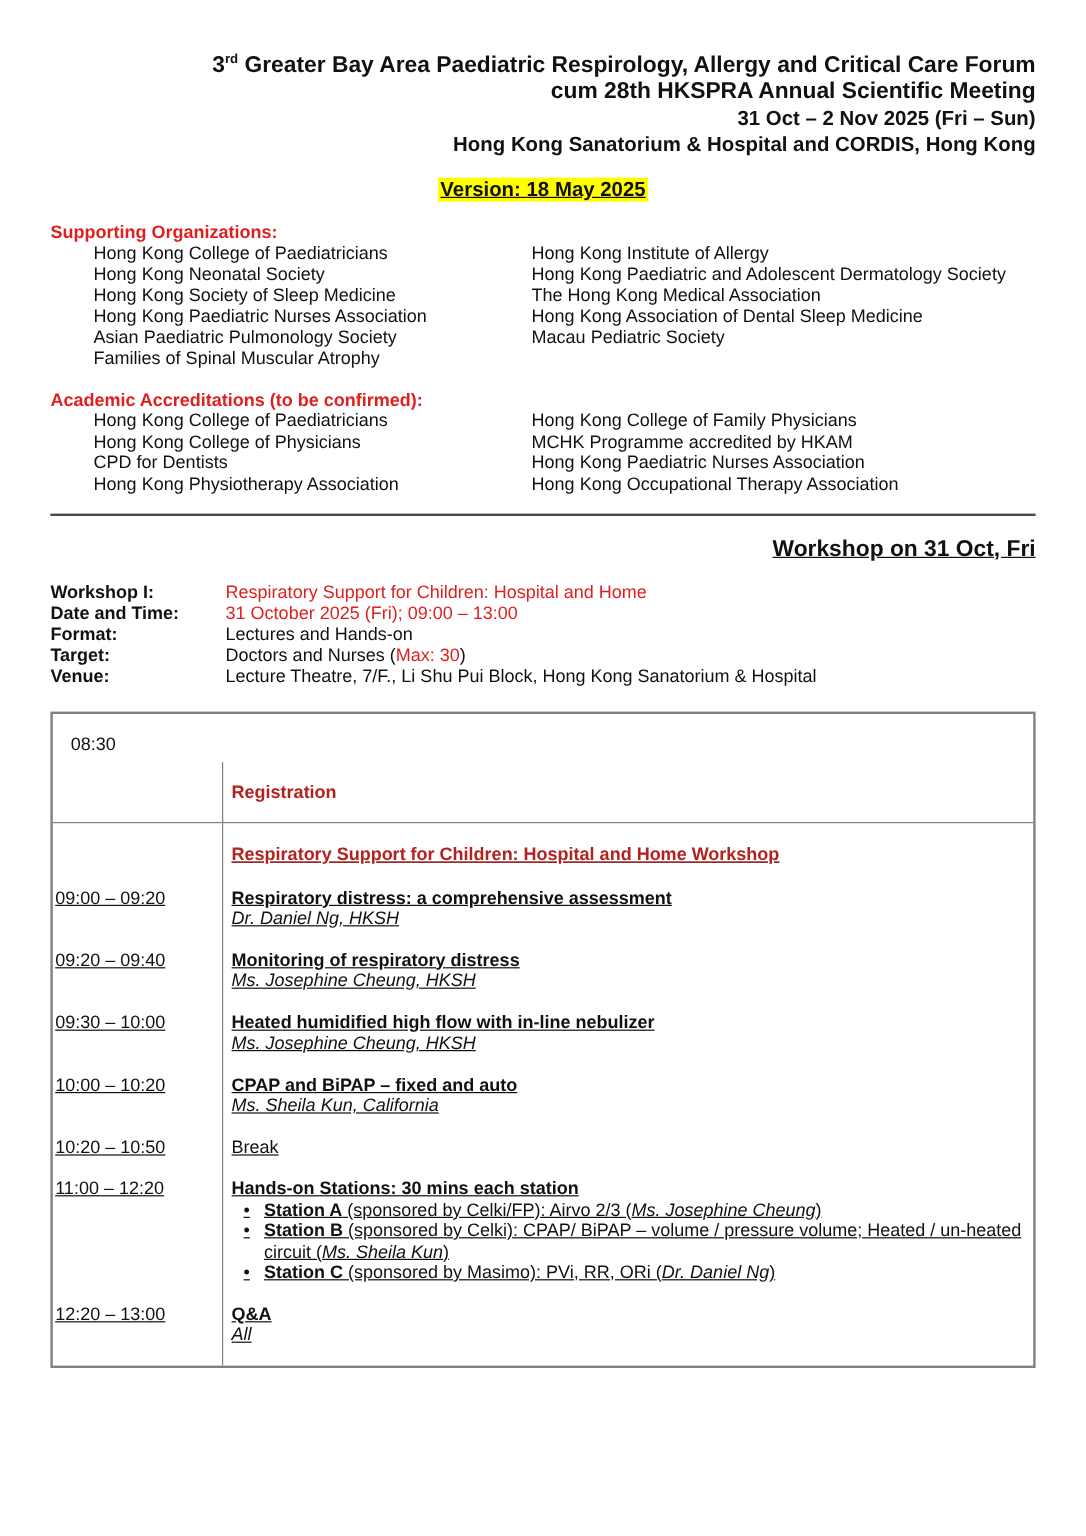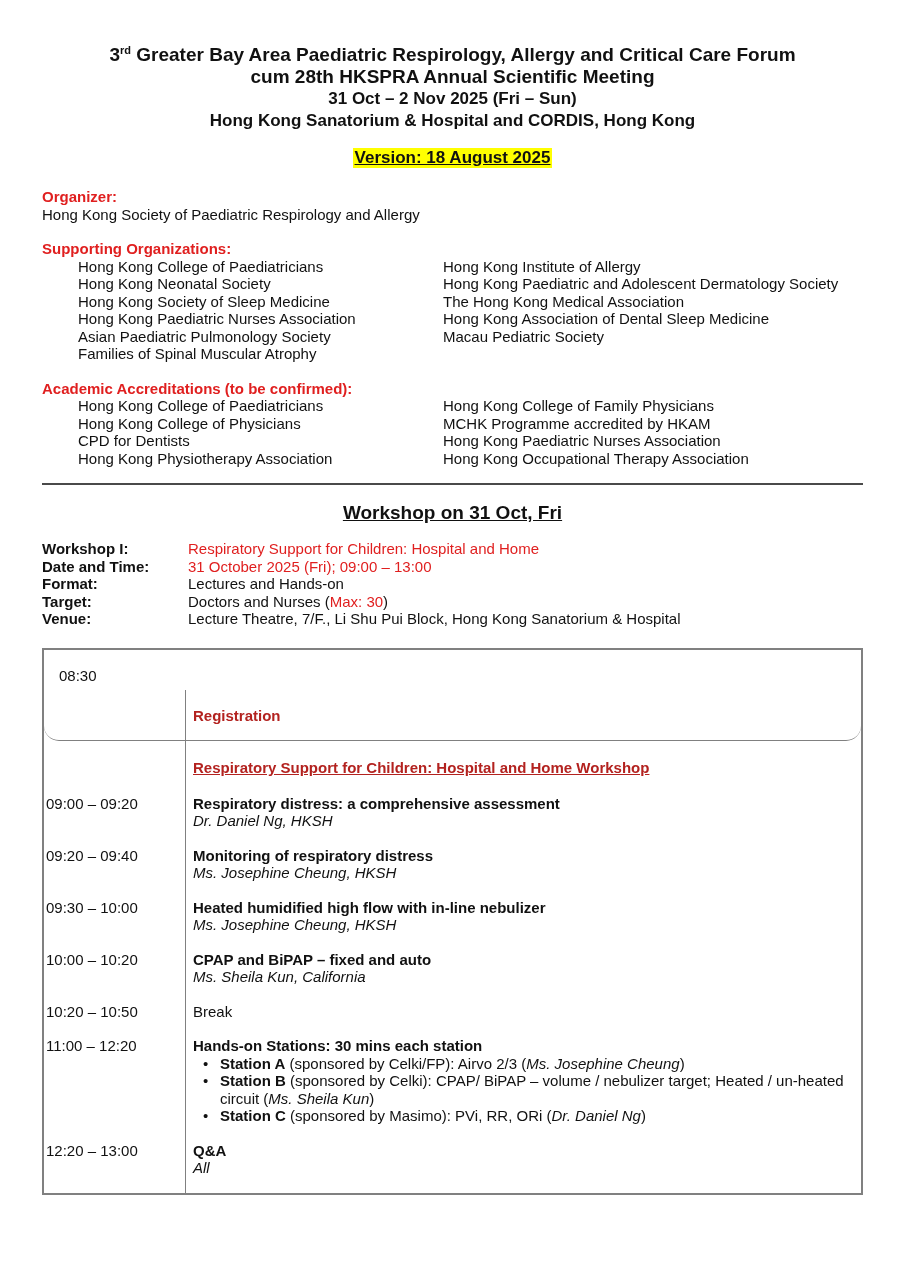--- a/index.html
+++ b/index.html
@@ -1,39 +1,39 @@
 <!DOCTYPE html>
 <html><head>
 <meta charset="utf-8">
 <style>
   html,body{margin:0;padding:0;background:#ffffff;}
   body{width:905px;height:1280px;font-family:"Liberation Sans","DejaVu Sans",sans-serif;color:#111;}
   .page{padding:44px 42px 0 42px;}
-  .center{text-align:center;}
+  .center{text-align:right;}
   .title-line{font-size:19px;font-weight:bold;line-height:22px;}
   .title-sub{font-size:17px;font-weight:bold;line-height:22px;}
   sup.ord{font-size:11px;vertical-align:super;line-height:0;}
   .version-wrap{text-align:center;margin-top:16px;}
   .version{display:inline-block;background:#ffff00;font-size:17px;font-weight:bold;text-decoration:underline;padding:0 2px;}
   .section{margin-top:20px;font-size:15px;line-height:17.5px;}
   .section.tight{margin-top:17px;}
   .sec-heading{color:#e01f1f;font-weight:bold;}
   .twocol{display:grid;grid-template-columns:365px 1fr;margin-left:36px;}
   .col div{line-height:17.5px;}
   .rule{border:none;border-top:2px solid #4a4a4a;margin:16px 0 0 0;}
   .ws-title{font-size:19px;font-weight:bold;text-decoration:underline;margin-top:17px;}
   .info-grid{display:grid;grid-template-columns:146px 1fr;font-size:15px;line-height:17.5px;margin-top:16px;}
   .info-label{font-weight:bold;}
   .red-text{color:#e01f1f;}
   .sched{border:2px solid #808080;margin-top:20px;font-size:15px;line-height:17.5px;}
   .srow{display:grid;grid-template-columns:141px 1fr;}
-  .srow-reg{border-bottom:1.5px solid #808080;border-radius:15px;}
+  .srow-reg{border-bottom:1.5px solid #808080;}
   .stime{padding:17px 0 0 15px;}
   .scell{border-left:1.5px solid #808080;padding:17px 8px 16px 7px;margin-top:40px;}
-  .grid2{display:grid;grid-template-columns:141px 1fr;}
+  .grid2{display:grid;grid-template-columns:141px 1fr;text-decoration:underline;}
   .g-time{padding:0 0 0 2px;}
   .g-cell{border-left:1.5px solid #808080;padding:0 8px 17px 7px;}
   .g-cell.head-cell{padding-top:18px;padding-bottom:18px;}
   .g-cell.last-cell{padding-bottom:16px;}
   .reg-label{color:#b3221f;font-weight:bold;}
   .tbl-head{color:#b3221f;font-weight:bold;text-decoration:underline;}
   .sess-title{font-weight:bold;}
   .speaker{font-style:italic;}
   .bullet{display:flex;margin-left:10px;}
   .bullet .marker{width:17px;flex-shrink:0;}
@@ -46,27 +46,23 @@
 <div class="page">
 
   <div class="center">
     <div class="title-line"><span>3</span><sup class="ord">rd</sup><span> Greater Bay Area Paediatric Respirology, Allergy and Critical Care Forum</span></div>
     <div class="title-line">cum 28th HKSPRA Annual Scientific Meeting</div>
     <div class="title-sub">31 Oct – 2 Nov 2025 (Fri – Sun)</div>
     <div class="title-sub">Hong Kong Sanatorium &amp; Hospital and CORDIS, Hong Kong</div>
   </div>
 
   <div class="version-wrap">
-    <span class="version">Version: 18 August 2025</span>
+    <span class="version">Version: 18 May 2025</span>
   </div>
 
-  <div class="section">
-    <div class="sec-heading">Organizer:</div>
-    <div>Hong Kong Society of Paediatric Respirology and Allergy</div>
-  </div>
 
   <div class="section tight">
     <div class="sec-heading">Supporting Organizations:</div>
     <div class="twocol">
       <div class="col">
         <div>Hong Kong College of Paediatricians</div>
         <div>Hong Kong Neonatal Society</div>
         <div>Hong Kong Society of Sleep Medicine</div>
         <div>Hong Kong Paediatric Nurses Association</div>
         <div>Asian Paediatric Pulmonology Society</div>
@@ -159,21 +155,21 @@
 
       <div class="g-time">11:00 – 12:20</div>
       <div class="g-cell">
         <div class="sess-title">Hands-on Stations: 30 mins each station</div>
         <div class="bullet">
           <span class="marker">•</span>
           <span><span class="station-name">Station A</span><span> (sponsored by Celki/FP): Airvo 2/3 (</span><span class="speaker">Ms. Josephine Cheung</span><span>)</span></span>
         </div>
         <div class="bullet">
           <span class="marker">•</span>
-          <span style="flex:1"><span class="station-name">Station B</span><span> (sponsored by Celki): CPAP/ BiPAP – volume / nebulizer target; Heated / un-heated</span>
+          <span style="flex:1"><span class="station-name">Station B</span><span> (sponsored by Celki): CPAP/ BiPAP – volume / pressure volume; Heated / un-heated</span>
             <span class="cont-line" style="display:block"><span>circuit (</span><span class="speaker">Ms. Sheila Kun</span><span>)</span></span>
           </span>
         </div>
         <div class="bullet">
           <span class="marker">•</span>
           <span><span class="station-name">Station C</span><span> (sponsored by Masimo): PVi, RR, ORi (</span><span class="speaker">Dr. Daniel Ng</span><span>)</span></span>
         </div>
       </div>
 
       <div class="g-time">12:20 – 13:00</div>

